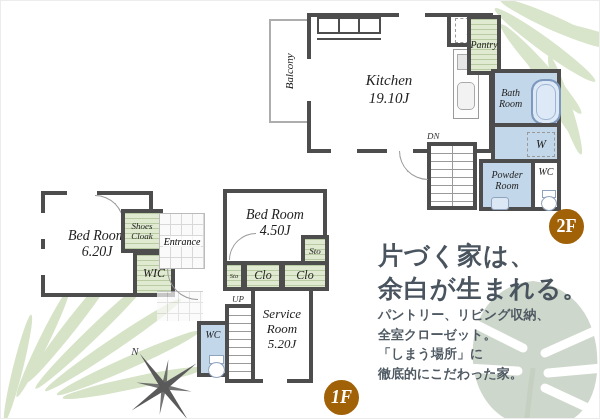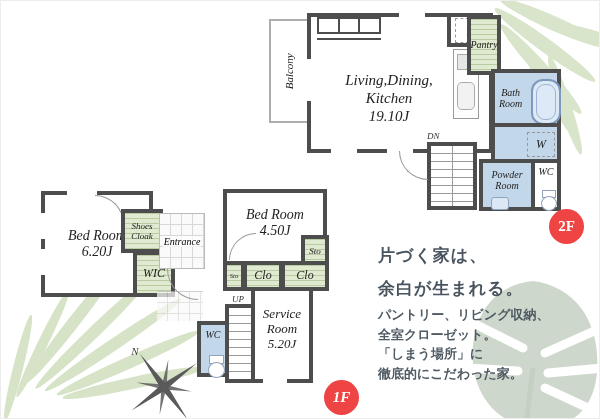--- a/index.html
+++ b/index.html
@@ -17,29 +17,29 @@
   .blue{background:#c3d7ea;}
   .tile{background-color:#fafafa;
     background-image:repeating-linear-gradient(to right,transparent 0 10px,#d8d8d8 10px 11px),
                      repeating-linear-gradient(to bottom,transparent 0 10px,#d8d8d8 10px 11px);}
   .stairs{background:repeating-linear-gradient(to bottom,#fff 0 7px,#9a9a9a 7px 8px);}
   .wallseg{position:absolute;background:#4d4d4d;}
   .win{position:absolute;background:linear-gradient(#fff 42%,#8a8a8a 42% 58%,#fff 58%);}
   .winv{position:absolute;background:linear-gradient(to right,#fff 42%,#8a8a8a 42% 58%,#fff 58%);}
   .arc{position:absolute;border:1px solid #9a9a9a;background:transparent;}
   
-  .badge{position:absolute;width:35px;height:35px;border-radius:50%;background:#ef4444;
+  .badge{position:absolute;width:35px;height:35px;border-radius:50%;background:#a16207;
          color:#fff;display:flex;align-items:center;justify-content:center;
-         font-weight:bold;font-size:15px;z-index:4;}
+         font-weight:bold;font-size:18px;z-index:4;}
   
   #watermark{position:absolute;left:110px;top:192px;font-family:"Liberation Sans","DejaVu Sans",sans-serif;
     font-weight:bold;font-size:23px;letter-spacing:1px;color:#9c9c9c;opacity:.8;white-space:nowrap;z-index:3;}
   
   #tagline{position:absolute;left:377px;top:238px;z-index:2;color:#49545e;}
-  #tagline .h{font-size:17px;font-weight:bold;line-height:33px;letter-spacing:1px;white-space:nowrap;}
+  #tagline .h{font-size:25px;font-weight:bold;line-height:33px;letter-spacing:1px;white-space:nowrap;}
   #tagline .b{font-size:13px;font-weight:bold;line-height:19.5px;color:#4f5a63;white-space:nowrap;}
   #tagline .b:first-of-type{margin-top:9px;}
   
   .tub{position:absolute;border:2px solid #7d99bd;border-radius:12px;background:#dde9f6;}
   .tub:after{content:"";position:absolute;left:3px;top:3px;right:3px;bottom:3px;
              border:1px solid #9db4d2;border-radius:9px;}
   .toilet-bowl{position:absolute;border:1px solid #8fa3bd;border-radius:50% 50% 50% 50%;background:#fff;}
   .toilet-tank{position:absolute;border:1px solid #8fa3bd;background:#fff;}
   .dashbox{position:absolute;border:1px dashed #999;background:transparent;
            display:flex;align-items:center;justify-content:center;}
@@ -89,21 +89,20 @@
 
 
   <div class="abs plan" style="left:0;top:0;width:600px;height:240px;">
 
     <div class="room" style="left:268px;top:18px;width:40px;height:104px;border:2px solid #adadad;">
       <span class="lbl" style="font-size:11px;transform:rotate(-90deg);white-space:nowrap;">Balcony</span>
     </div>
 
     <div class="room" style="left:306px;top:12px;width:186px;height:140px;"></div>
     <div class="abs" style="left:316px;top:70px;width:144px;text-align:center;font-style:italic;font-size:15px;line-height:1.2;color:#222;z-index:2;">
-      <span style="display:block">Living,Dining,</span>
       <span style="display:block">Kitchen</span>
       <span style="display:block">19.10J</span>
     </div>
 
     <div class="abs" style="left:316px;top:16px;width:64px;height:17px;border:2px solid #4d4d4d;background:#fff;display:flex;">
       <div style="flex:1;border-right:2px solid #4d4d4d;"></div>
       <div style="flex:1;border-right:2px solid #4d4d4d;"></div>
       <div style="flex:1;"></div>
     </div>
     <div class="wallseg" style="left:316px;top:37px;width:64px;height:2px;"></div>

